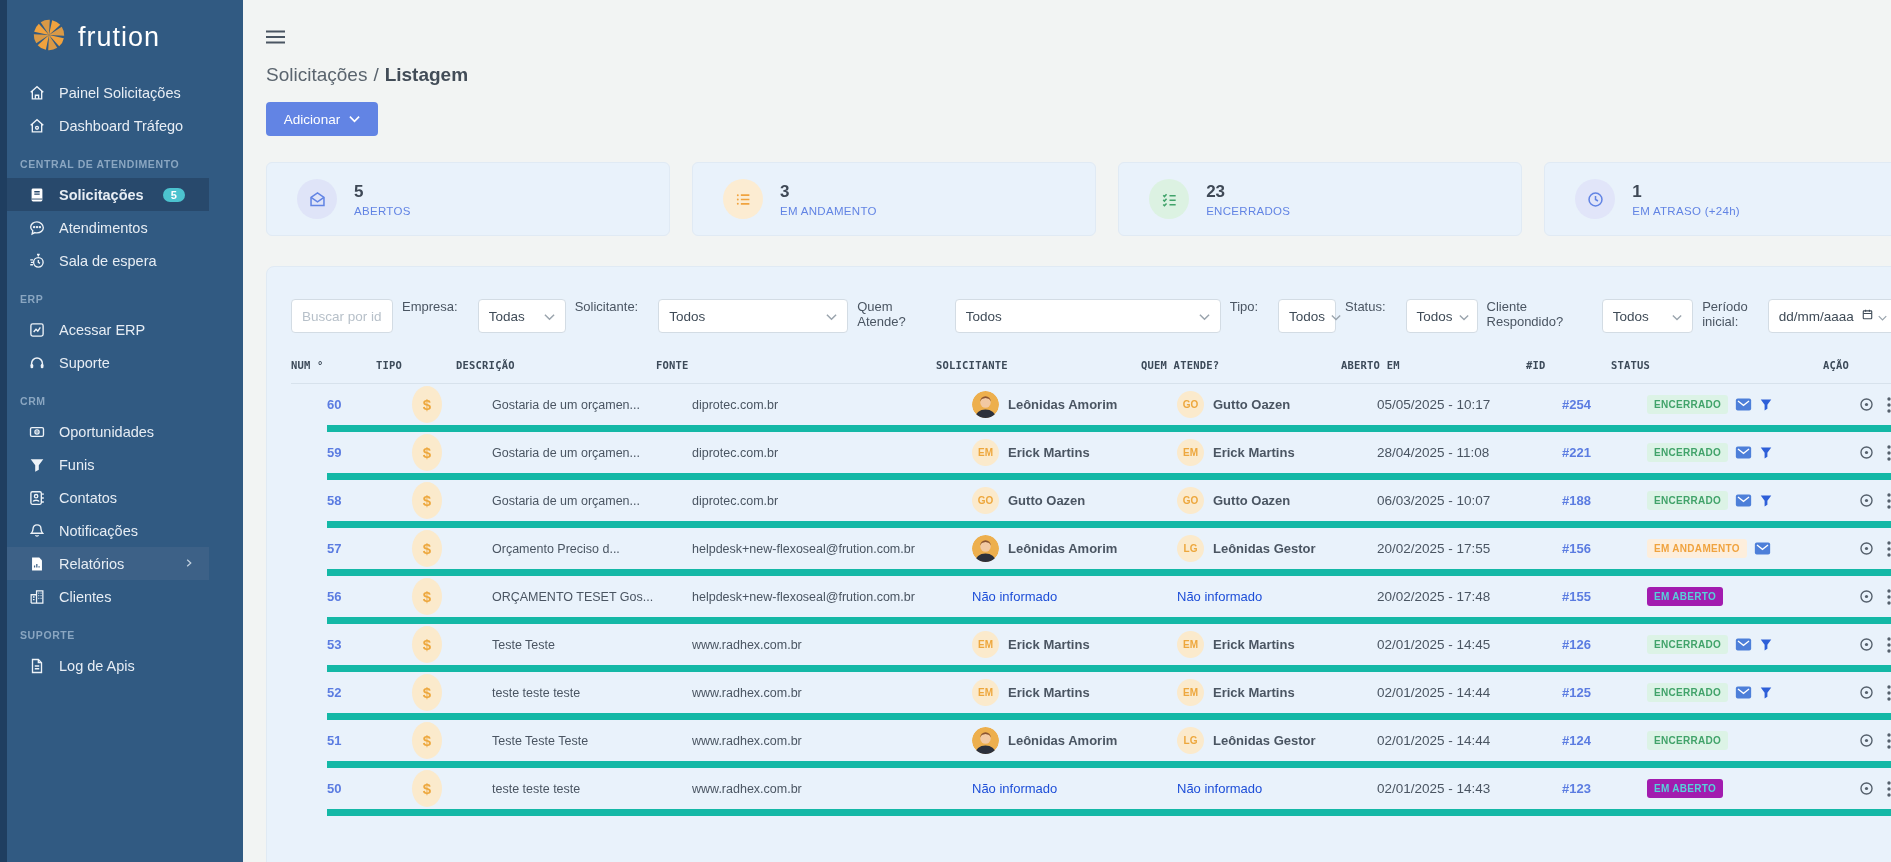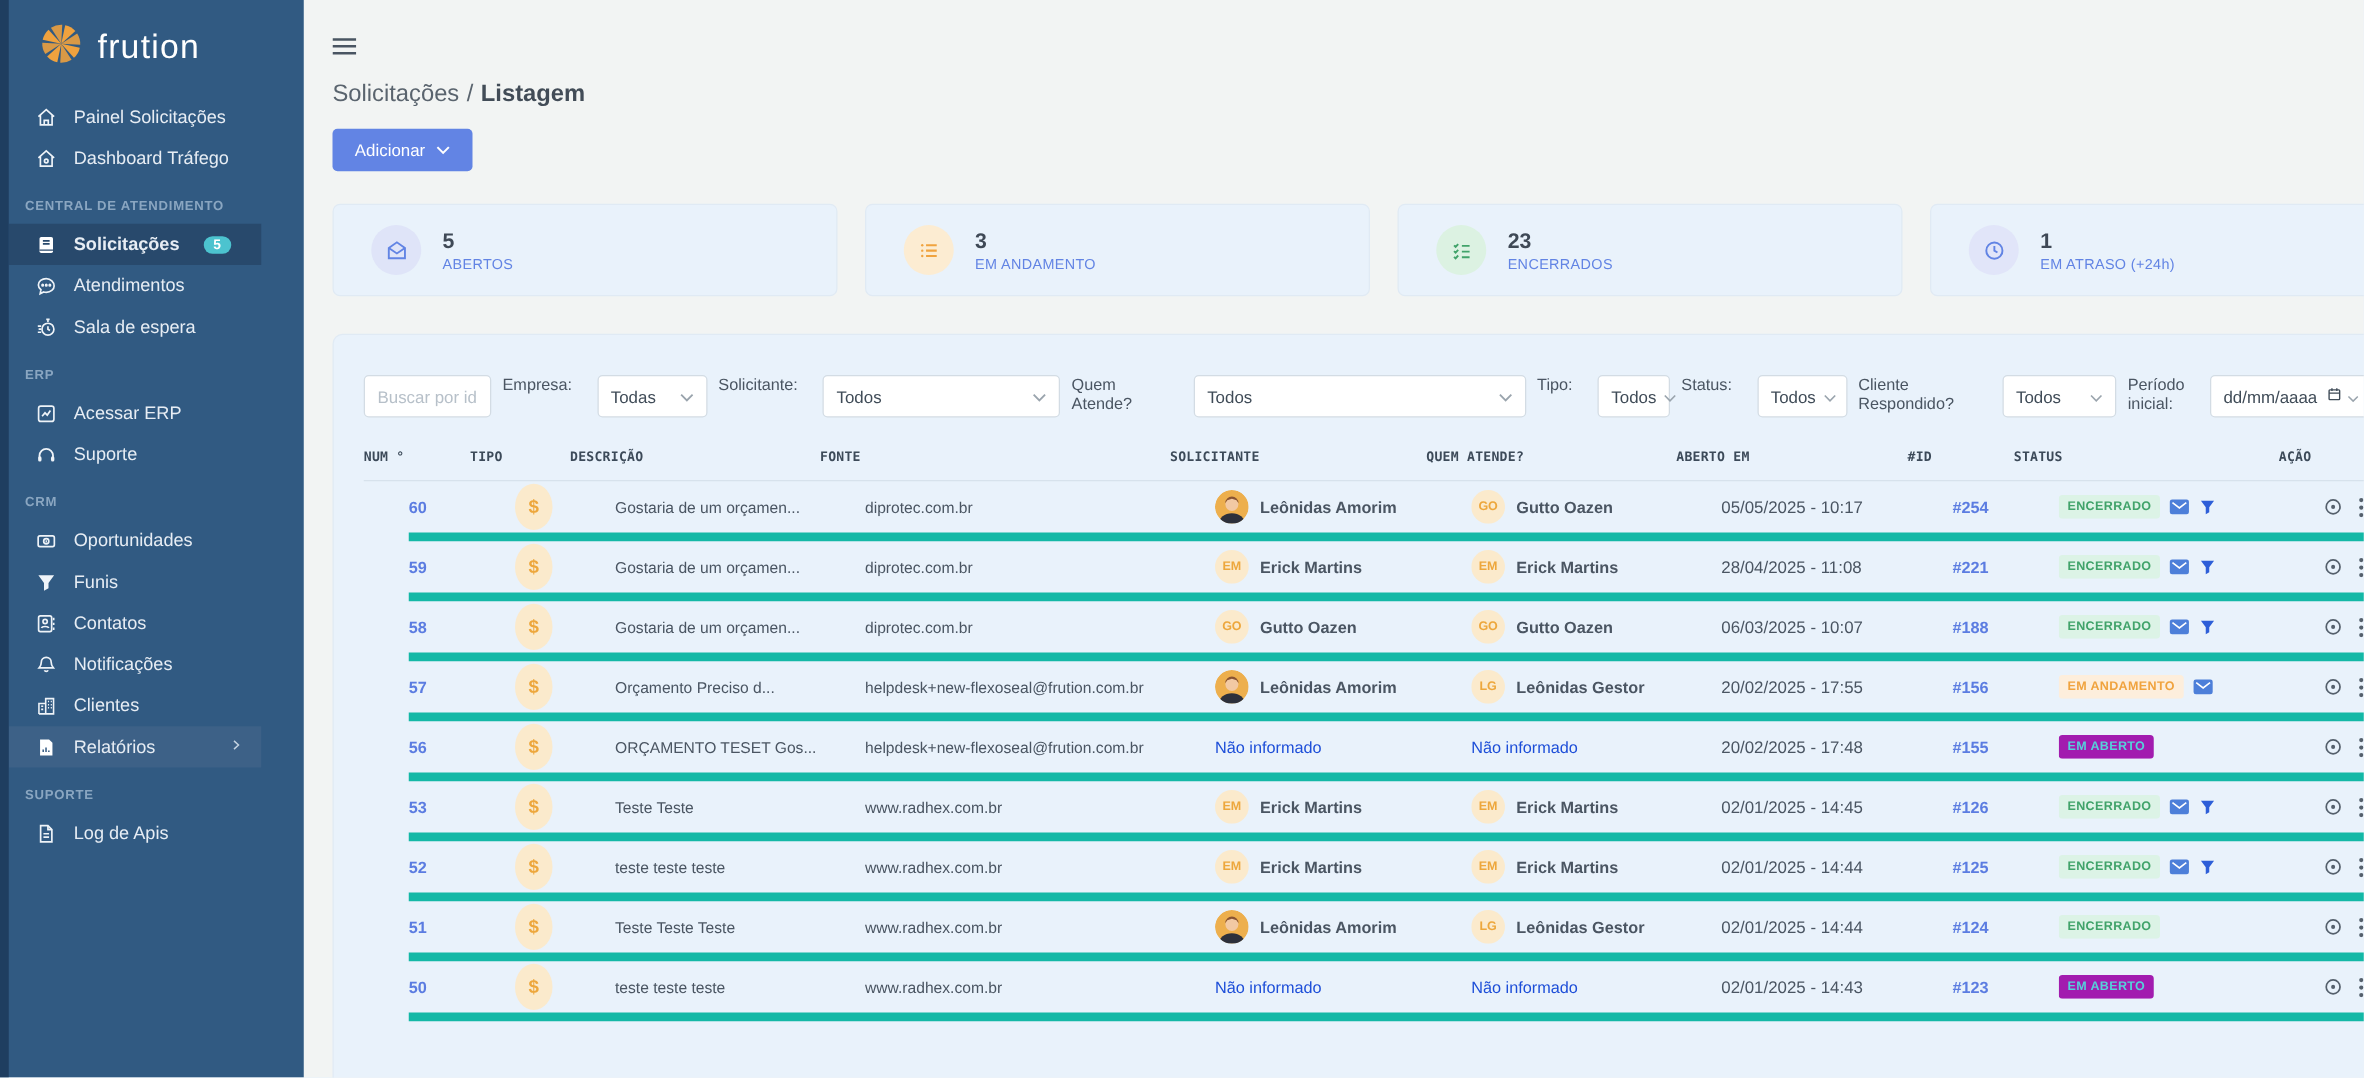--- a/index.html
+++ b/index.html
@@ -238,40 +238,40 @@
       </div>
       <div class="nav-item">
         <span class="nicon">
             <svg width="18" height="18" viewBox="0 0 20 20" fill="none" stroke="currentColor" stroke-width="1.5">
               <path d="M10 3.2 c-2.7 0-4.4 1.9-4.4 4.4 0 3-1.2 4.1-1.9 4.9 h12.6 c-.7-.8-1.9-1.9-1.9-4.9 0-2.5-1.7-4.4-4.4-4.4 Z"></path>
               <path d="M8.4 14.6 a1.7 1.7 0 0 0 3.2 0"></path>
             </svg>
           </span>
         <span>Notificações</span>
       </div>
-      <div class="nav-item">
-        <span class="nicon">
-            <svg width="18" height="18" viewBox="0 0 20 20" fill="none" stroke="currentColor" stroke-width="1.4">
-              <path d="M3.5 16.8 V7.5 h6 v9.3 M9.5 16.8 V3.2 h7 v13.6 H3.5 Z"></path>
-              <path d="M11.5 5.8 h1 M14 5.8 h1 M11.5 8.6 h1 M14 8.6 h1 M11.5 11.4 h1 M14 11.4 h1 M5.5 10 h1.8 M5.5 12.8 h1.8"></path>
-            </svg>
-          </span>
-        <span>Clientes</span>
-      </div>
       <div class="nav-item hovered">
         <span class="nicon">
             <svg width="18" height="18" viewBox="0 0 20 20">
               <path d="M4.5 2.8 h8 l3 3 V17.2 H4.5 Z" fill="#fff"></path>
               <path d="M7.3 14 v-2.2 M9.8 14 v-4 M12.3 14 v-1.4" stroke="#3d6187" stroke-width="1.4"></path>
             </svg>
           </span>
         <span>Relatórios</span>
         <span class="chev"><svg width="12" height="12" viewBox="0 0 20 20" fill="none" stroke="currentColor" stroke-width="2">
               <path d="M7 4.5 l6 5.5 -6 5.5"></path>
             </svg></span>
+      </div>
+      <div class="nav-item">
+        <span class="nicon">
+            <svg width="18" height="18" viewBox="0 0 20 20" fill="none" stroke="currentColor" stroke-width="1.4">
+              <path d="M3.5 16.8 V7.5 h6 v9.3 M9.5 16.8 V3.2 h7 v13.6 H3.5 Z"></path>
+              <path d="M11.5 5.8 h1 M14 5.8 h1 M11.5 8.6 h1 M14 8.6 h1 M11.5 11.4 h1 M14 11.4 h1 M5.5 10 h1.8 M5.5 12.8 h1.8"></path>
+            </svg>
+          </span>
+        <span>Clientes</span>
       </div>
 
       <div class="nav-section">SUPORTE</div>
       <div class="nav-item">
         <span class="nicon">
             <svg width="18" height="18" viewBox="0 0 20 20" fill="none" stroke="currentColor" stroke-width="1.5">
               <path d="M5 2.8 h6.5 l3.5 3.5 V17.2 H5 Z"></path>
               <path d="M11.5 2.8 V6.3 h3.5 M7.5 10 h5 M7.5 13 h5"></path>
             </svg>
           </span>

